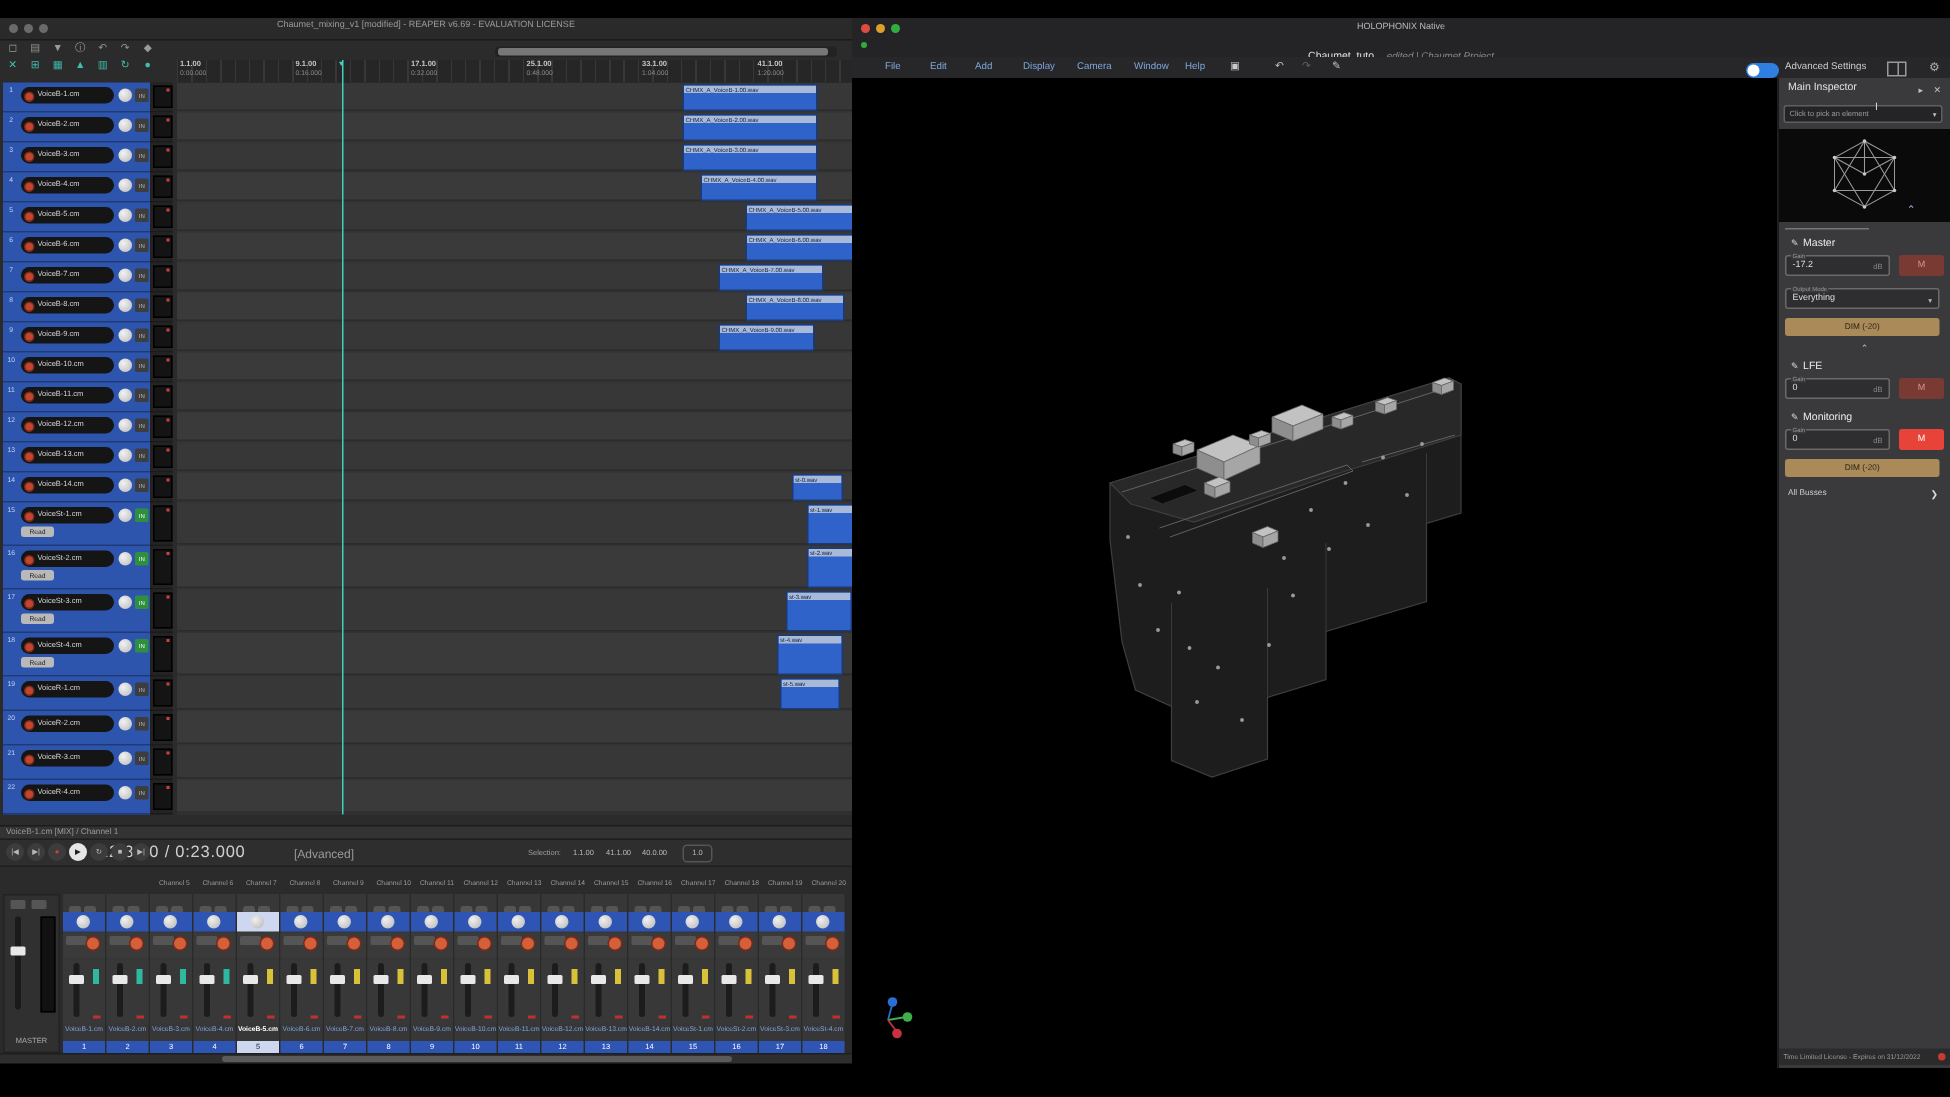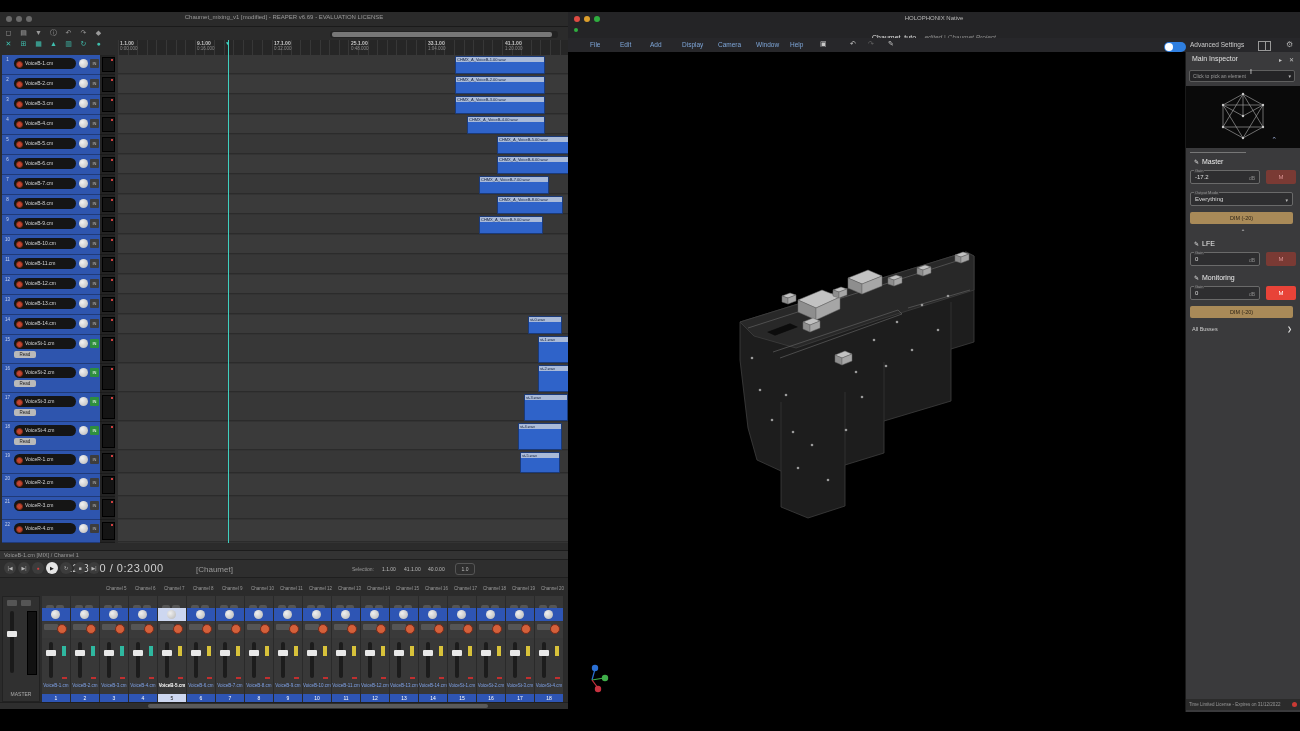--- a/index.html
+++ b/index.html
@@ -548,21 +548,21 @@
         </div>
         <div class="item" style="left: 520px; top: 440px; width: 38px; height: 19px;">
           <span class="lab">st-5.wav</span>
         </div>
       </div>
     <div id="r-playhead"></div>
     <div id="r-playflag">▼</div>
     <div id="r-mixtitle"><span>VoiceB-1.cm [MIX] / Channel 1</span></div>
     <div id="r-transport">
       <span id="t-time">12.3.00 / 0:23.000</span>
-      <span id="t-status">[Chaumet]</span>
+      <span id="t-status">[Advanced]</span>
       <span class="tsel" style="left:352px">Selection:</span>
       <span class="tsel" style="left:382px;color:#bbb">1.1.00</span>
       <span class="tsel" style="left:404px;color:#bbb">41.1.00</span>
       <span class="tsel" style="left:428px;color:#bbb">40.0.00</span>
       <span id="t-rate">1.0</span>
     <div class="tbtn" style="left: 4px;">|◀</div>
         <div class="tbtn" style="left: 18px;">▶|</div>
         <div class="tbtn rec" style="left: 32px;">●</div>
         <div class="tbtn play" style="left: 46px;">▶</div>
         <div class="tbtn" style="left: 60px;">↻</div>

